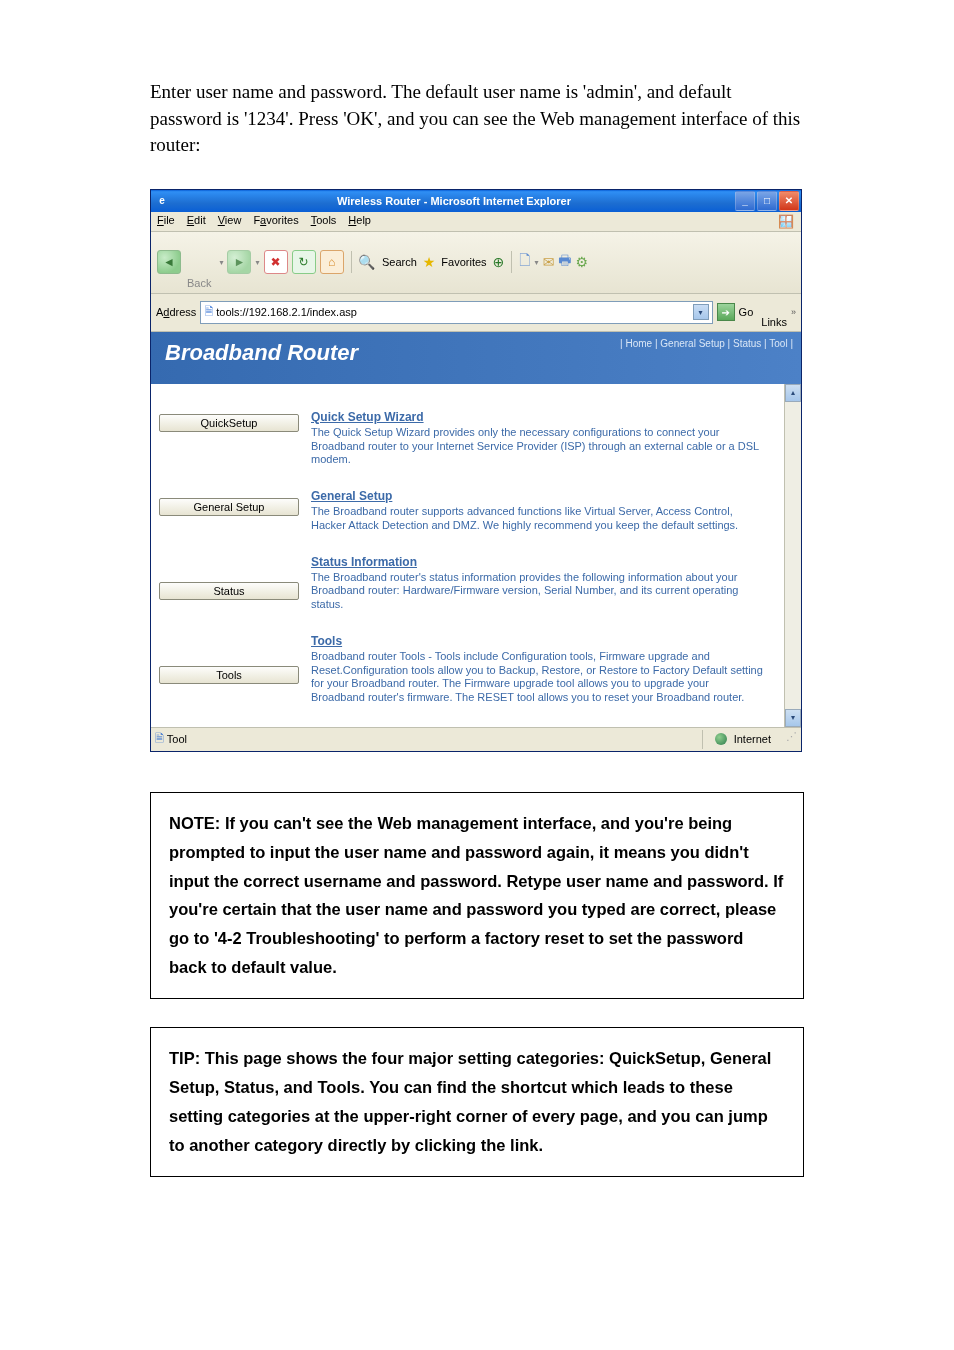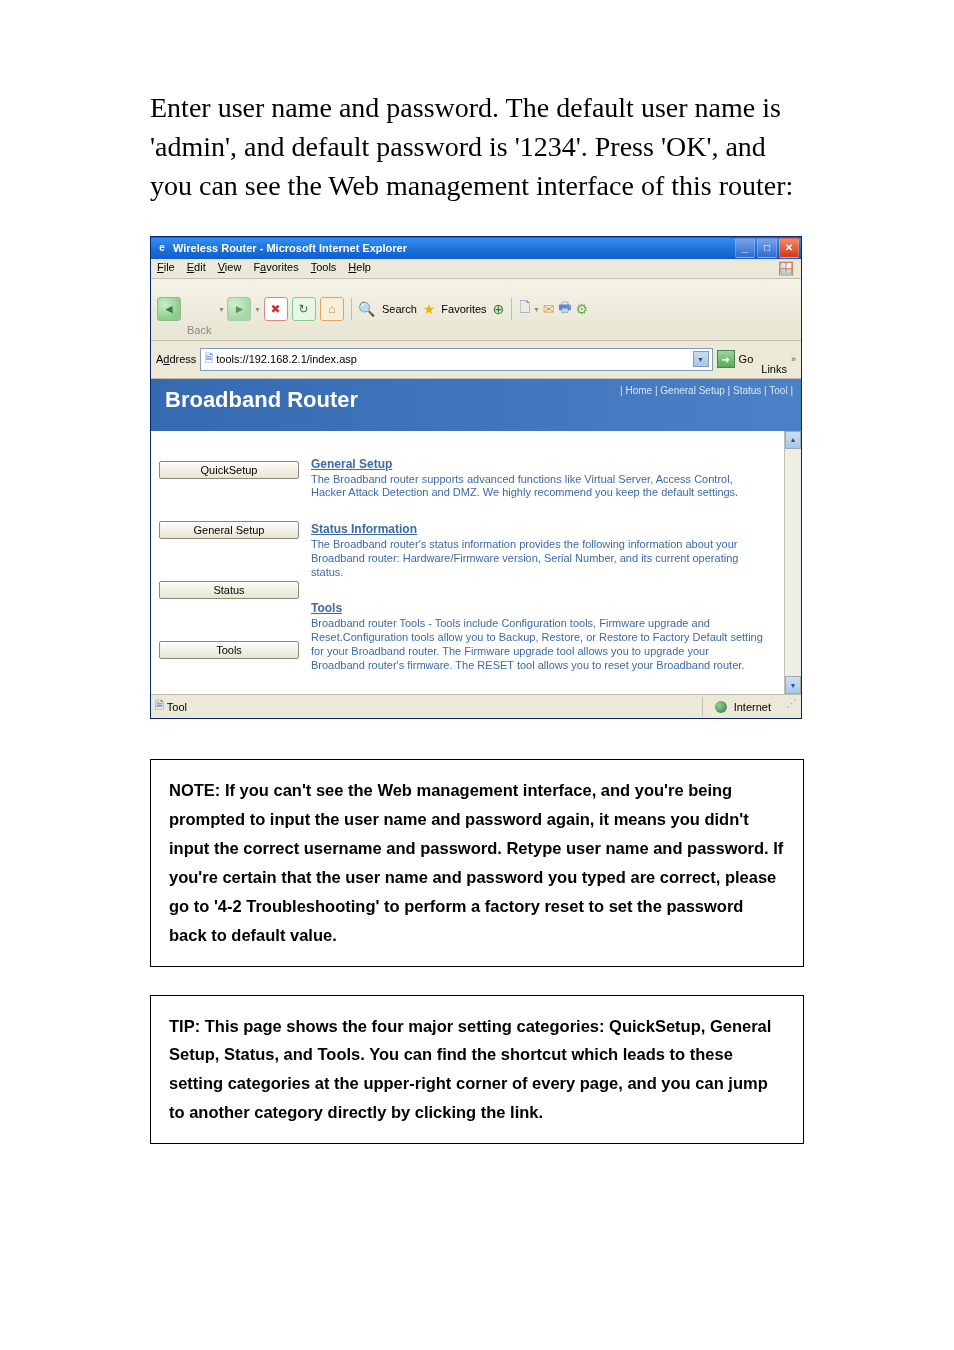--- a/index.html
+++ b/index.html
@@ -6,21 +6,21 @@
     margin: 0;
     padding: 0;
     background: #fff;
     font-family: "Times New Roman", serif;
     width: 954px;
   }
   .page {
     padding: 60px 150px 60px 150px;
   }
   .intro {
-    font-size: 28px;
+    font-size: 19px;
     line-height: 1.4;
     color: #000;
     margin-bottom: 30px;
   }
 
   
   .browser {
     width: 650px;
     font-family: Tahoma, Arial, sans-serif;
     font-size: 11px;
@@ -34,21 +34,21 @@
     display: flex;
     align-items: center;
     padding: 0 2px 0 4px;
     font-weight: bold;
   }
   .titlebar .ie-icon {
     width: 14px; height: 14px; margin-right: 4px;
     display: inline-flex; align-items: center; justify-content: center;
     font-size: 10px; color:#fff;
   }
-  .titlebar-text { flex: 1; }
+  .titlebar-text { flex: 1; text-align: center; }
   .winbtns { display: flex; gap: 2px; }
   .winbtn {
     width: 18px; height: 18px;
     background: linear-gradient(to bottom, #7aa5e6, #2f6bd1);
     border: 1px solid #fff3;
     border-radius: 2px;
     color: #fff;
     display: flex; align-items: center; justify-content: center;
     font-weight: bold; font-size: 10px;
   }
@@ -130,37 +130,37 @@
   .chev { font-size:9px; color:#555; }
 
   
   .router-page { background:#fff; position:relative; }
   .rp-header {
     background: linear-gradient(to right, #356ab0, #4c81c7);
     color:#fff;
     padding: 8px 12px 18px 14px;
     position: relative;
   }
-  .rp-title { font-size:22px; font-weight:bold; font-family: Arial, sans-serif; }
+  .rp-title { font-size:22px; font-weight:bold; font-style:italic; font-family: Arial, sans-serif; }
   .rp-nav {
     position:absolute; top:6px; right:8px;
     font-size:10px; color:#d9e6f6;
   }
 
   .rp-body {
     display:flex;
     background:#fff;
     max-height: 420px;
     overflow:hidden;
     position:relative;
   }
   .rp-left {
     width: 140px;
     padding: 30px 8px 0 8px;
-    display:flex; flex-direction:column; gap:42px;
+    display:flex; flex-direction:column; gap:66px;
   }
   .rp-btn {
     background: linear-gradient(#fdfdfb,#e7e4d2);
     border:1px solid #8a8a7a;
     padding: 2px 8px;
     text-align:center;
     font-size:11px;
     color:#000;
     border-radius:2px;
   }
@@ -295,20 +295,24 @@
       </div>
       <div class="rp-body">
         <div class="rp-left">
           <div class="rp-btn">QuickSetup</div>
           <div class="rp-btn">General Setup</div>
           <div class="rp-btn">Status</div>
           <div class="rp-btn">Tools</div>
         </div>
         <div class="rp-right">
           <div class="rp-section">
+            <h3>Quick Setup Wizard</h3>
+            <p>The Quick Setup Wizard provides only the necessary configurations to connect your Broadband router to your Internet Service Provider (ISP) through an external cable or a DSL modem.</p>
+          </div>
+          <div class="rp-section">
             <h3>General Setup</h3>
             <p>The Broadband router supports advanced functions like Virtual Server, Access Control, Hacker Attack Detection and DMZ. We highly recommend you keep the default settings.</p>
           </div>
           <div class="rp-section">
             <h3>Status Information</h3>
             <p>The Broadband router's status information provides the following information about your Broadband router: Hardware/Firmware version, Serial Number, and its current operating status.</p>
           </div>
           <div class="rp-section">
             <h3>Tools</h3>
             <p>Broadband router Tools - Tools include Configuration tools, Firmware upgrade and Reset.Configuration tools allow you to Backup, Restore, or Restore to Factory Default setting for your Broadband router. The Firmware upgrade tool allows you to upgrade your Broadband router's firmware. The RESET tool allows you to reset your Broadband router.</p>

